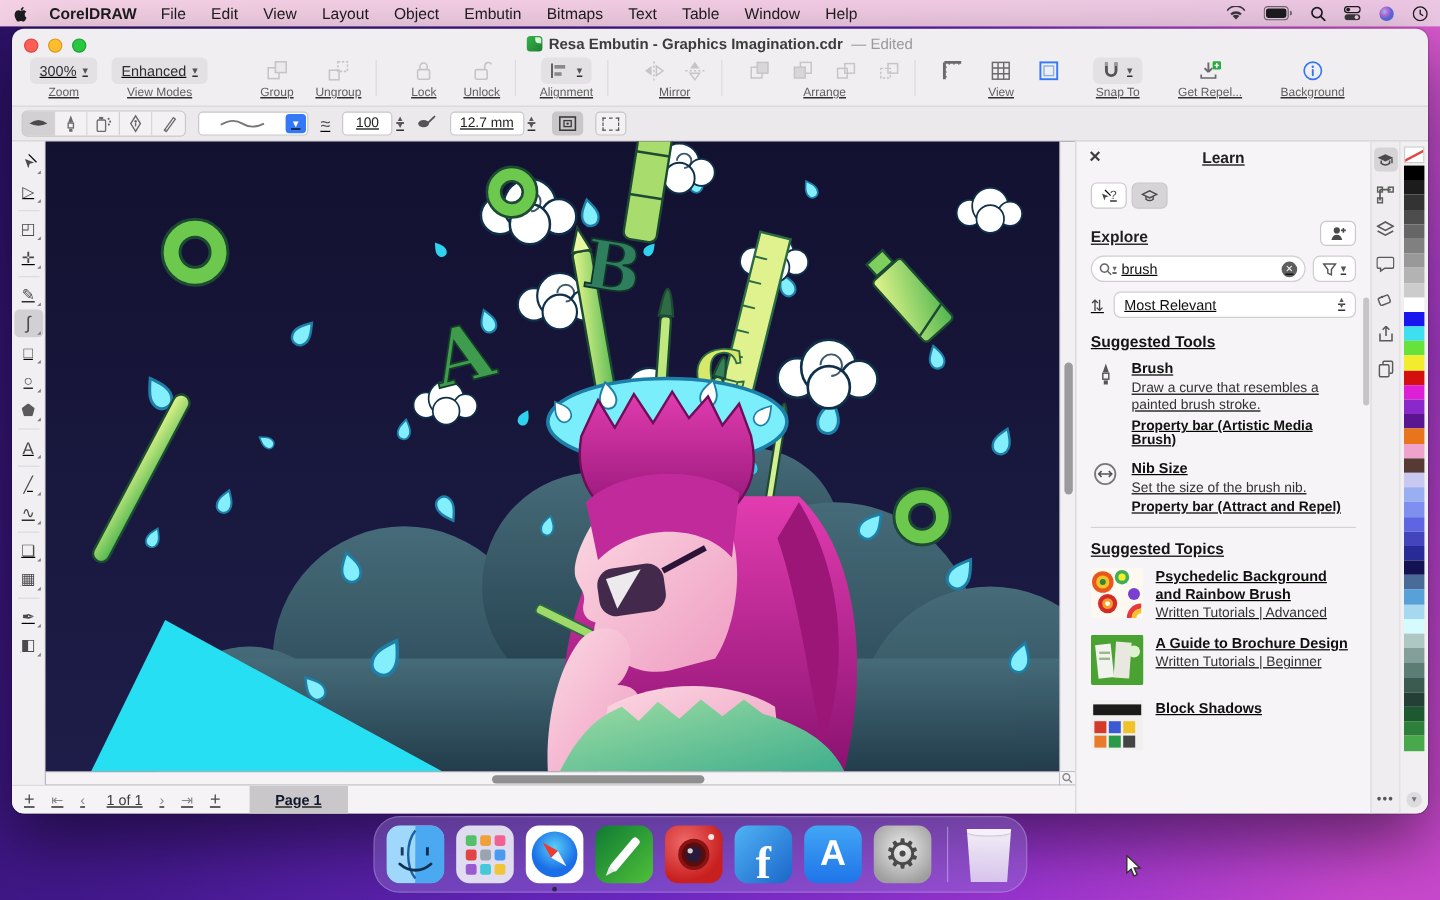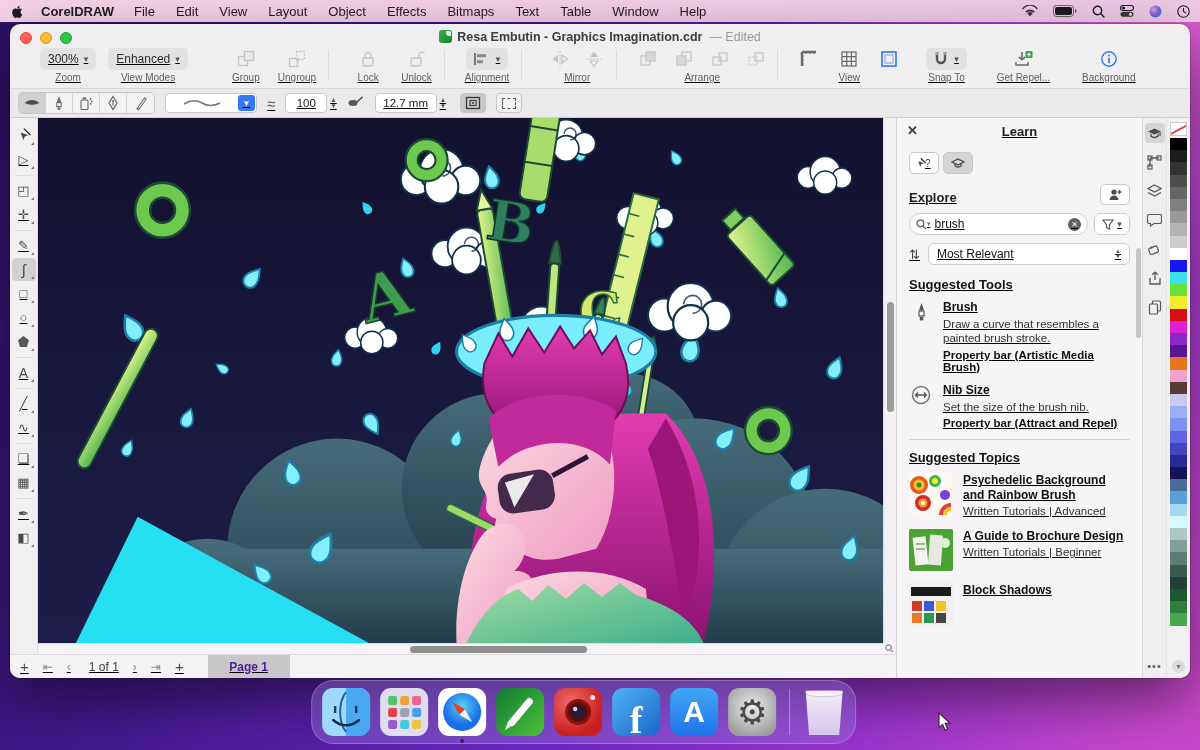--- a/index.html
+++ b/index.html
@@ -93,21 +93,21 @@
   .vscroll .thumb{ position:absolute; left:3px; width:7px; border-radius:4px; background:#9b9b9b; top:35%; height:21%; }
   .hscroll{ position:absolute; left:0; right:13px; bottom:0; height:11px; background:#f5f3f5; border-top:1px solid #dedcde; }
   .hscroll .thumb{ position:absolute; top:2px; height:7px; border-radius:4px; background:#8f8f8f; left:44%; width:21%; }
   .zoomcorner{ position:absolute; right:0; bottom:0; width:13px; height:11px; background:#f5f3f5; display:flex; align-items:center; justify-content:center; }
 
   
   .pagebar{ height:24px; background:#f5f3f5; border-top:1px solid #dcdadc; display:flex; align-items:center; padding-left:10px; flex:0 0 auto; font-size:12px; color:#7e7e7e; }
   .pagebar .pb-ctl{ margin-right:14px; font-size:12px; color:#8a8a8a; }
   .pagebar .pb-plus{ color:#4a4a4a; font-size:15px; }
   .pagebar .indicator{ color:#3c3c3c; margin:0 14px 0 4px; }
-  .pagetab{ height:24px; width:82px; background:#c9c7c9; margin-left:10px; display:flex; align-items:center; justify-content:center; font-weight:bold; font-size:12px; color:#4c1d95; }
+  .pagetab{ height:24px; width:82px; background:#c9c7c9; margin-left:10px; display:flex; align-items:center; justify-content:center; font-weight:bold; font-size:12px; color:#0f172a; }
 
   
   .rightcol{ width:294px; display:flex; flex:0 0 auto; }
   .learn{ width:246px; background:#f6f4f6; border-left:1px solid #d8d6d8; position:relative; display:flex; flex-direction:column; overflow:hidden; }
   .learn-header{ height:26px; position:relative; display:flex; align-items:center; justify-content:center; font-size:13px; font-weight:bold; color:#1f1f1f; flex:0 0 auto; }
   .learn-close{ position:absolute; left:10px; top:5px; font-size:13px; color:#3c3c3c; }
   .learn-body{ padding:4px 12px 0 12px; overflow:hidden; position:relative; flex:1; }
   .tabsrow{ display:flex; gap:4px; margin:4px 0 10px 0; }
   .ltab{ width:30px; height:22px; border:1px solid #c9c7c9; border-radius:5px; background:#fff; display:flex; align-items:center; justify-content:center; font-size:10px; color:#4a4a4a; gap:1px;}
   .ltab.selected{ background:#d6d4d6; }
@@ -191,21 +191,21 @@
     <svg viewBox="0 0 16 16" width="15" height="15">
         <path fill="#1d1d1f" d="M11.3 8.6c0-1.6 1.3-2.4 1.4-2.4-.8-1.1-2-1.3-2.4-1.3-1-.1-2 .6-2.5.6-.5 0-1.3-.6-2.2-.6-1.1 0-2.2.7-2.7 1.7-1.2 2-.3 5 .8 6.6.5.8 1.2 1.7 2 1.6.8 0 1.1-.5 2.1-.5s1.3.5 2.2.5 1.5-.8 2-1.6c.6-.9.9-1.8.9-1.8s-1.6-.7-1.6-2.8zM9.7 3.9c.4-.5.7-1.3.6-2-.6 0-1.4.4-1.8 1-.4.4-.8 1.2-.7 1.9.8.1 1.5-.4 1.9-.9z"></path>
       </svg>
   </span>
   <span class="appname">CorelDRAW</span>
   <span class="menu-item">File</span>
   <span class="menu-item">Edit</span>
   <span class="menu-item">View</span>
   <span class="menu-item">Layout</span>
   <span class="menu-item">Object</span>
-  <span class="menu-item">Effects</span>
+  <span class="menu-item">Embutin</span>
   <span class="menu-item">Bitmaps</span>
   <span class="menu-item">Text</span>
   <span class="menu-item">Table</span>
   <span class="menu-item">Window</span>
   <span class="menu-item">Help</span>
   <span class="spacer"></span>
   <span class="statusicons">
     <span class="statusicon">
         <svg width="16" height="12" viewBox="0 0 16 12">
           <path d="M8 10.6 5.2 7.8a4 4 0 0 1 5.6 0zM3.2 5.8a6.8 6.8 0 0 1 9.6 0l-1.4 1.4a4.9 4.9 0 0 0-6.8 0zM1.2 3.8l-1-1a9.6 9.6 0 0 1 15.6 0l-1 1a8.2 8.2 0 0 0-13.6 0z" fill="#1d1d1f" opacity=".85" transform="translate(0 .6)"></path>
@@ -261,21 +261,21 @@
       <span class="tl-min"></span>
       <span class="tl-max"></span>
     </div>
     <div class="titletext">
       <span class="docicon"></span><span>Resa Embutin - Graphics Imagination.cdr</span>
       <span class="edited">&nbsp;<span>—</span> <span>Edited</span></span>
     </div>
   </div>
 
   <div class="toolbar">
-    <div class="tb-group" style="margin-left:20px;text-align:right;">
+    <div class="tb-group" style="margin-left:5px;text-align:right;">
       <div class="tb-pill">
           <span>300%</span>
           <span class="chev">▾</span>
         </div>
       <div class="tb-label">Zoom</div>
     </div>
     <div class="tb-group" style="margin-left:12px;">
       <div class="tb-pill">
           <span>Enhanced</span>
           <span class="chev">▾</span>

